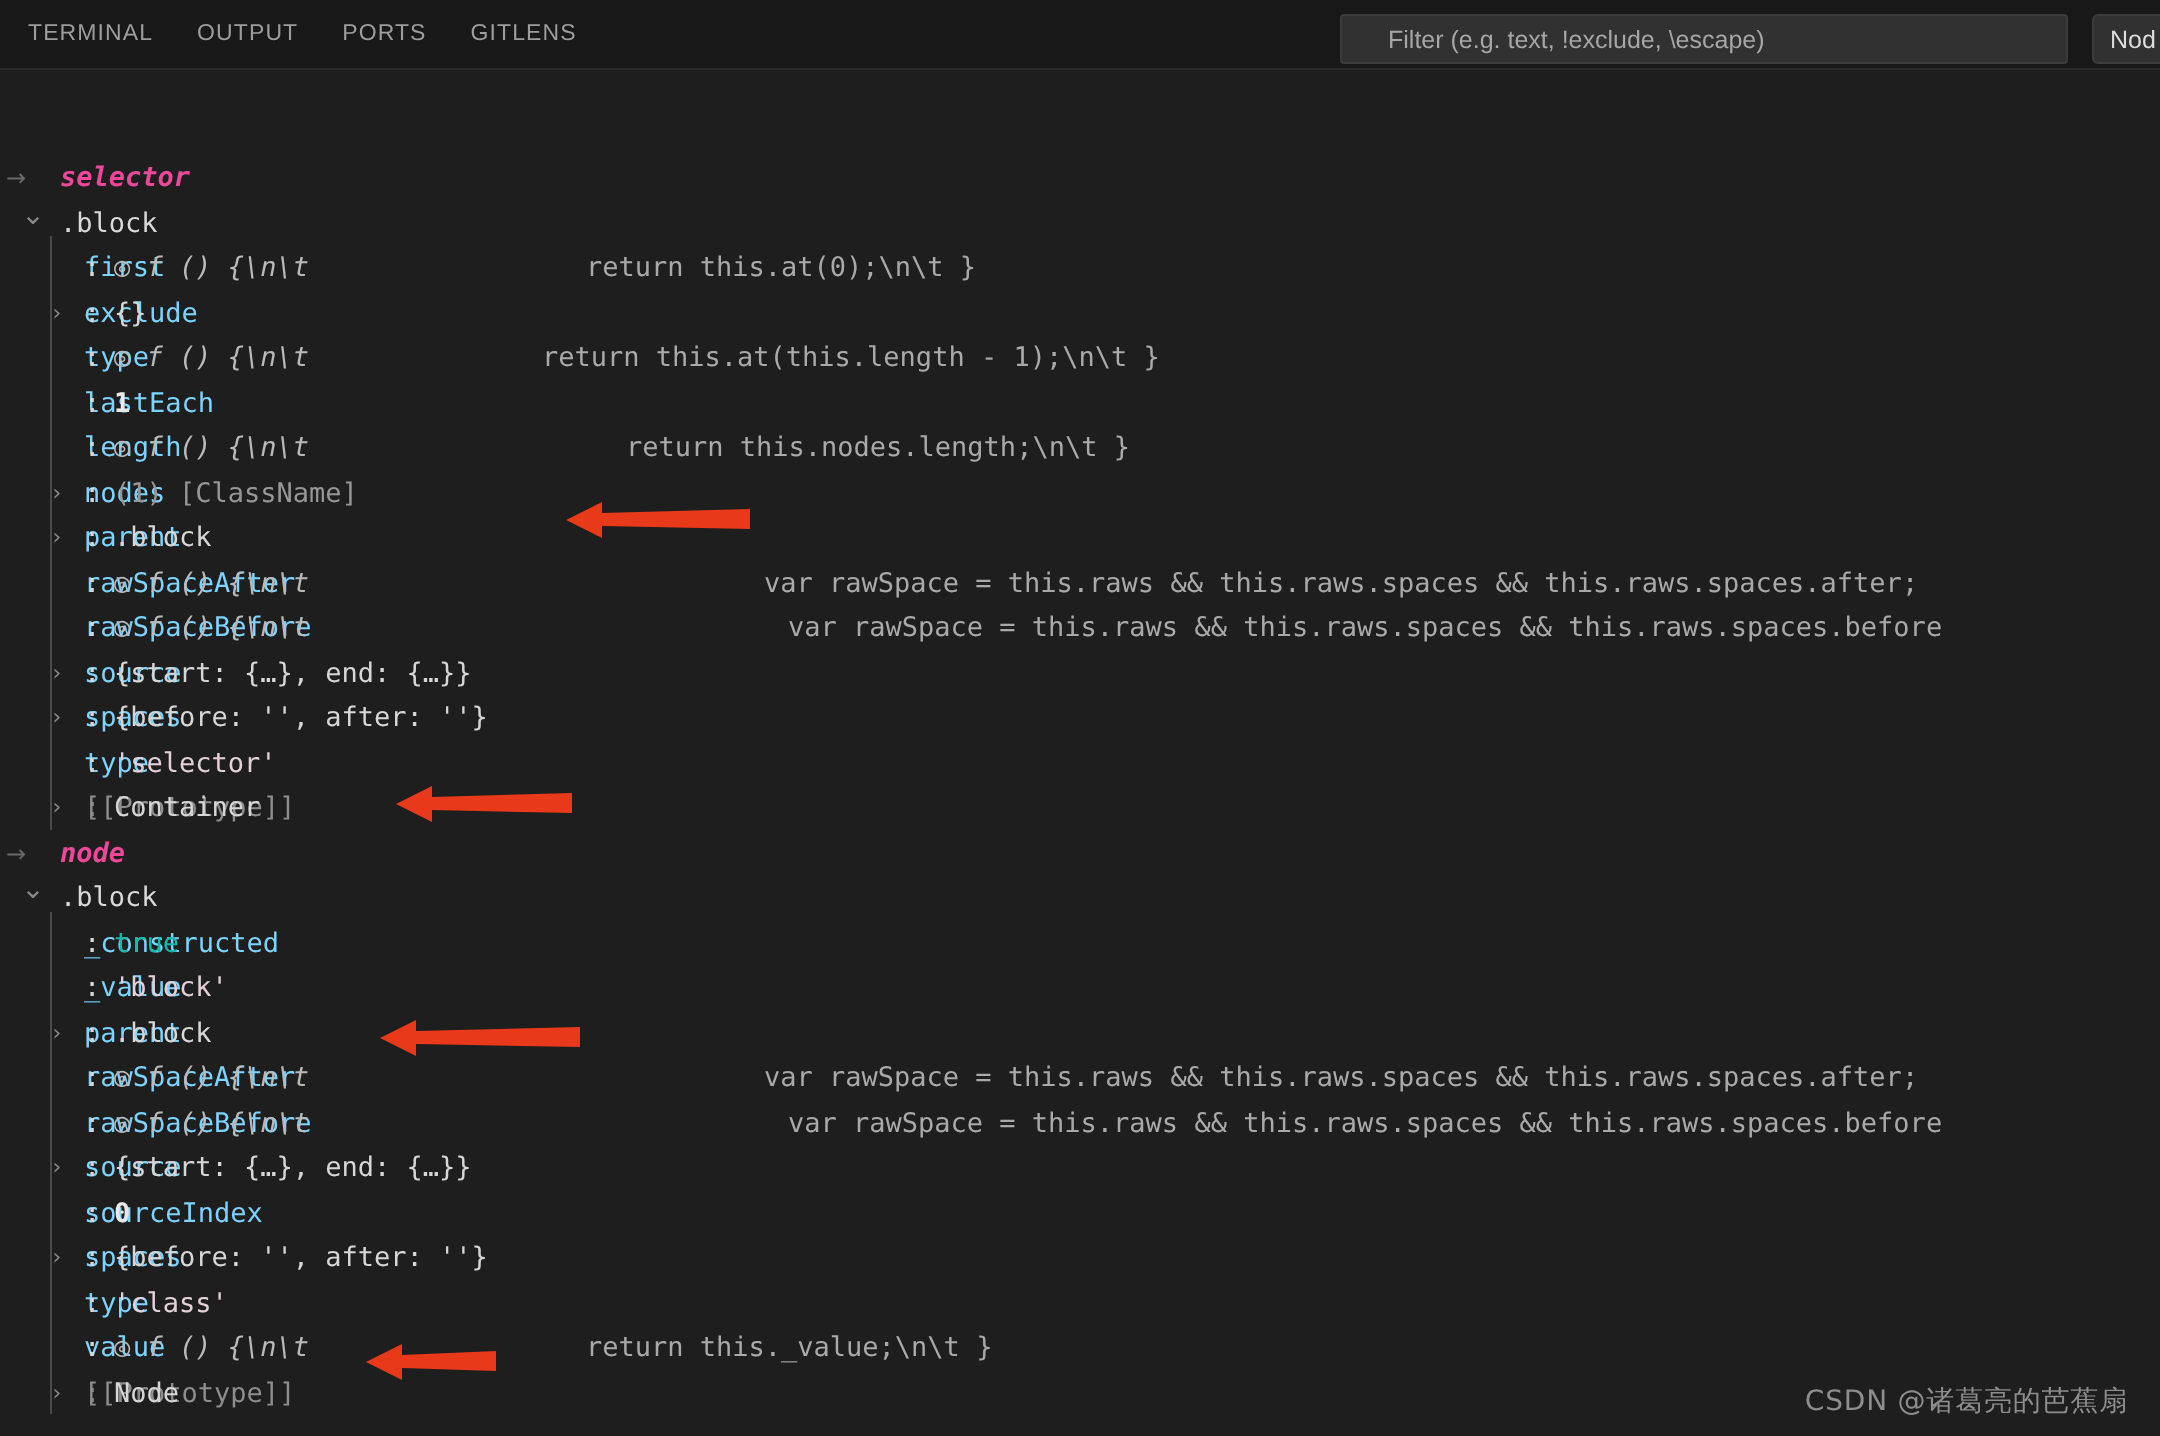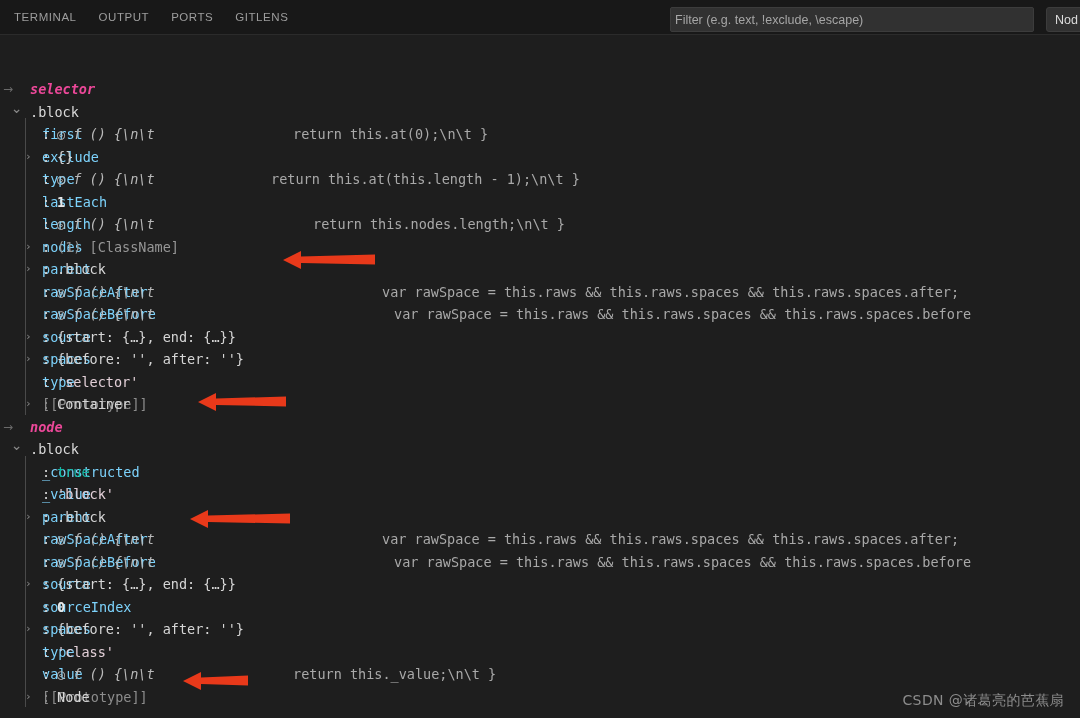--- a/index.html
+++ b/index.html
@@ -72,21 +72,21 @@
     left: 670px;
     top: 7px;
     width: 364px;
     height: 25px;
     background: #313131;
     border: 1px solid #3c3c3c;
     border-radius: 2px;
     box-sizing: border-box;
     display: flex;
     align-items: center;
-    padding-left: 4px;
+    padding-left: 23px;
   }
   .filter-placeholder {
     font-size: 12.5px;
     color: #a6a6a6;
     white-space: nowrap;
   }
   .node-select {
     position: absolute;
     left: 1046px;
     top: 7px;

